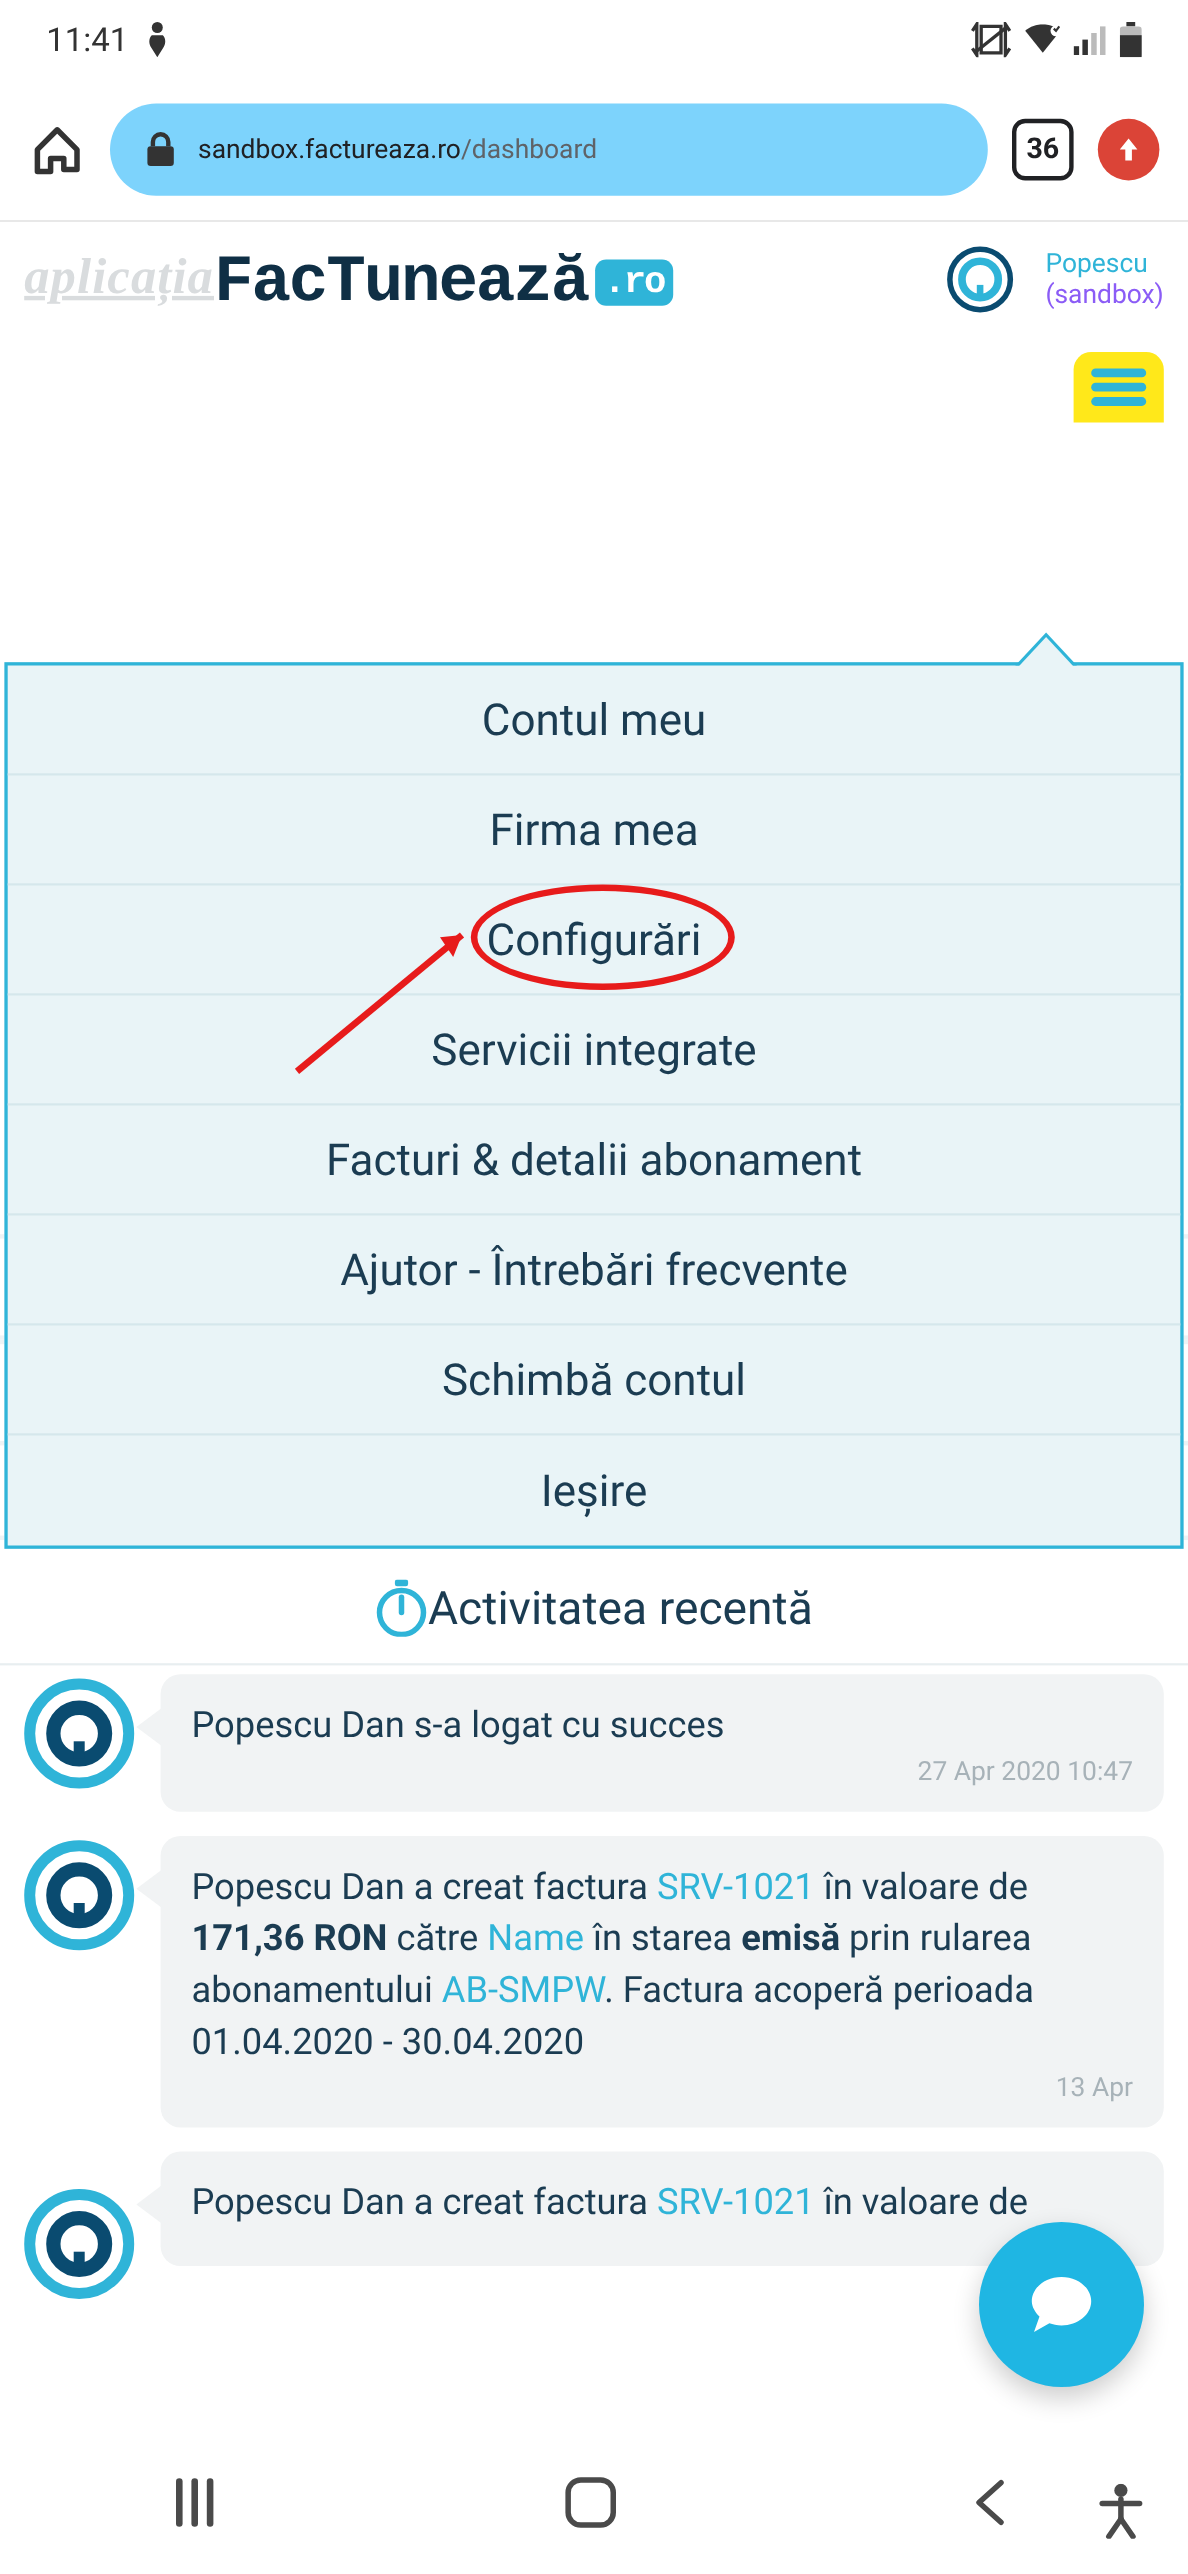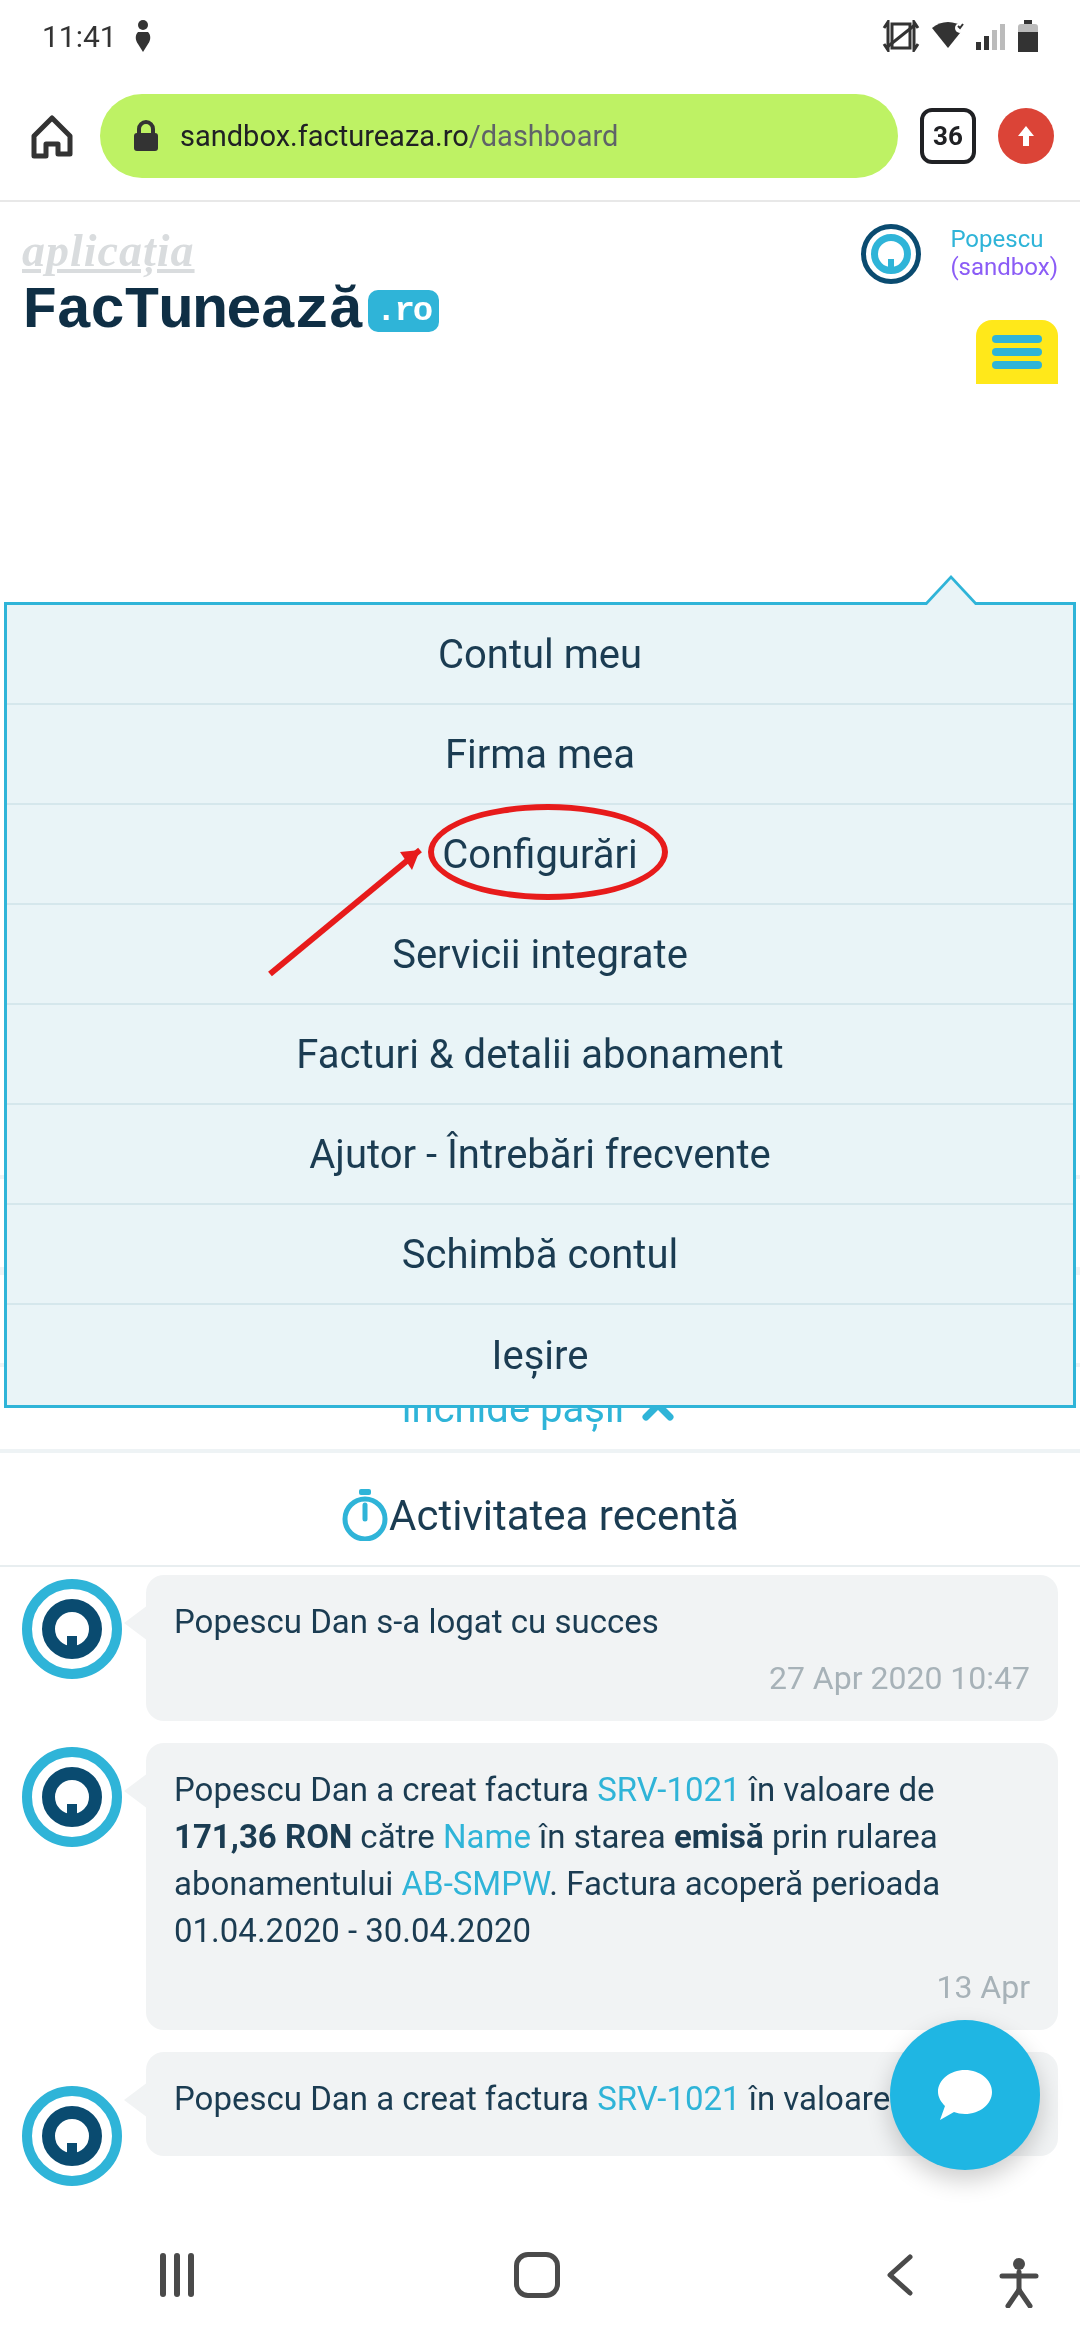--- a/index.html
+++ b/index.html
@@ -7,33 +7,33 @@
 
     
     .status-bar{height:72px;display:flex;align-items:center;justify-content:space-between;padding:0 42px;font-size:30px;color:#333}
     .status-left{display:flex;align-items:center;gap:14px}
     .status-right{display:flex;align-items:center;gap:10px}
     .status-right svg{display:block}
 
     
     .chrome-bar{height:130px;display:flex;align-items:center;padding:0 26px;gap:22px;border-bottom:2px solid #e8e8e8}
     .chrome-home svg{display:block}
-    .omnibox{flex:1;height:84px;border-radius:42px;background:#bef264;display:flex;align-items:center;padding:0 32px;gap:20px;overflow:hidden;white-space:nowrap;font-size:29px;color:#202124}
+    .omnibox{flex:1;height:84px;border-radius:42px;background:#7dd3fc;display:flex;align-items:center;padding:0 32px;gap:20px;overflow:hidden;white-space:nowrap;font-size:24px;color:#202124}
     .omnibox .lock{flex:none}
     .omnibox-host{font-weight:400;color:#202124}
     .omnibox-path{color:#5f6368}
     .tab-count{width:56px;height:56px;border:4px solid #202124;border-radius:12px;display:flex;align-items:center;justify-content:center;font-size:26px;font-weight:700;color:#202124}
     .update-btn{width:56px;height:56px;background:#db4437;border-radius:50%;display:flex;align-items:center;justify-content:center}
 
     
     .page{position:relative}
 
     
     .app-header{display:flex;align-items:flex-start;justify-content:space-between;padding:22px 22px 0 22px;background:#fff}
-    .logo-stack{display:flex;flex-direction:column}
+    .logo-stack{display:flex;flex-direction:row}
     .aplicatia{font-family:Georgia,serif;font-style:italic;font-size:46px;color:#d9dcde;text-decoration:underline;text-decoration-color:#d9dcde;letter-spacing:1px;font-weight:700}
     .factureaza{font-family:Liberation Mono, monospace;font-weight:900;font-size:60px;color:#0f2f45;letter-spacing:-2px;line-height:1;margin-top:4px}
     .factureaza .ro-badge{background:#2fb4d8;color:#fff;font-size:34px;border-radius:10px;padding:2px 8px;vertical-align:middle;margin-left:6px;font-weight:800}
     .user-chip{display:flex;align-items:center;gap:29px}
     .avatar{width:60px;height:60px;border-radius:50%;border:5px solid #0a4b70;background:#fff;display:flex;align-items:center;justify-content:center}
     .avatar-inner{width:40px;height:40px;border-radius:50%;border:7px solid #2fb4d8;background:#fff;position:relative}
     .avatar-inner::after{content:"";position:absolute;bottom:-2px;left:50%;transform:translateX(-50%);width:6px;height:10px;background:#2fb4d8}
     .user-name{font-size:24px;color:#2fb4d8;line-height:1.15}
     .user-sub{color:#8b5cf6}
     .burger{position:absolute;right:22px;top:118px;width:82px;height:64px;border-radius:16px 16px 0 0;background:#ffe81a;display:flex;align-items:center;justify-content:center}
@@ -65,21 +65,21 @@
     
     .feed{padding:8px 22px 20px;border-top:2px solid #e8eef0}
     .feed-item{display:flex;gap:24px;position:relative;margin-bottom:22px}
     .feed-avatar{width:100px;height:100px;flex:none;border-radius:50%;border:10px solid #2fb4d8;background:#fff;display:flex;align-items:center;justify-content:center;margin-top:4px}
     .feed-avatar .ring{width:60px;height:60px;border:13px solid #0a4b70;border-radius:50%;position:relative}
     .feed-avatar .ring::after{content:"";position:absolute;bottom:-6px;left:50%;transform:translateX(-50%);width:10px;height:16px;background:#0a4b70}
     .bubble{flex:1;background:#f1f3f4;border-radius:18px;padding:24px 28px 20px;color:#1b3c52;font-size:33px;line-height:1.42;position:relative}
     .bubble::before{content:"";position:absolute;left:-22px;top:30px;width:0;height:0;border-top:18px solid transparent;border-bottom:18px solid transparent;border-right:24px solid #f1f3f4}
     .bubble a{color:#2fb4d8;text-decoration:none}
     .bubble b{font-weight:700}
-    .bubble-time{display:block;text-align:right;color:#a7b2b8;font-size:32px;margin-top:10px}
+    .bubble-time{display:block;text-align:right;color:#a7b2b8;font-size:24px;margin-top:0}
 
     
     .fab{position:absolute;right:40px;bottom:170px;width:150px;height:150px;border-radius:50%;background:#1fb6e3;display:flex;align-items:center;justify-content:center;box-shadow:0 10px 24px rgba(0,0,0,.2)}
 
     
     .nav-bar{position:absolute;left:0;right:0;bottom:0;height:130px;display:flex;align-items:center;justify-content:space-around;background:#fff}
     .nav-bar svg,.nav-bar .nav-icon{color:#4a4a4a}
     .nav-recent{display:flex;gap:8px}
     .nav-recent span{width:6px;height:44px;background:#4a4a4a;border-radius:3px}
     .nav-homebtn{width:46px;height:46px;border:5px solid #4a4a4a;border-radius:14px}

